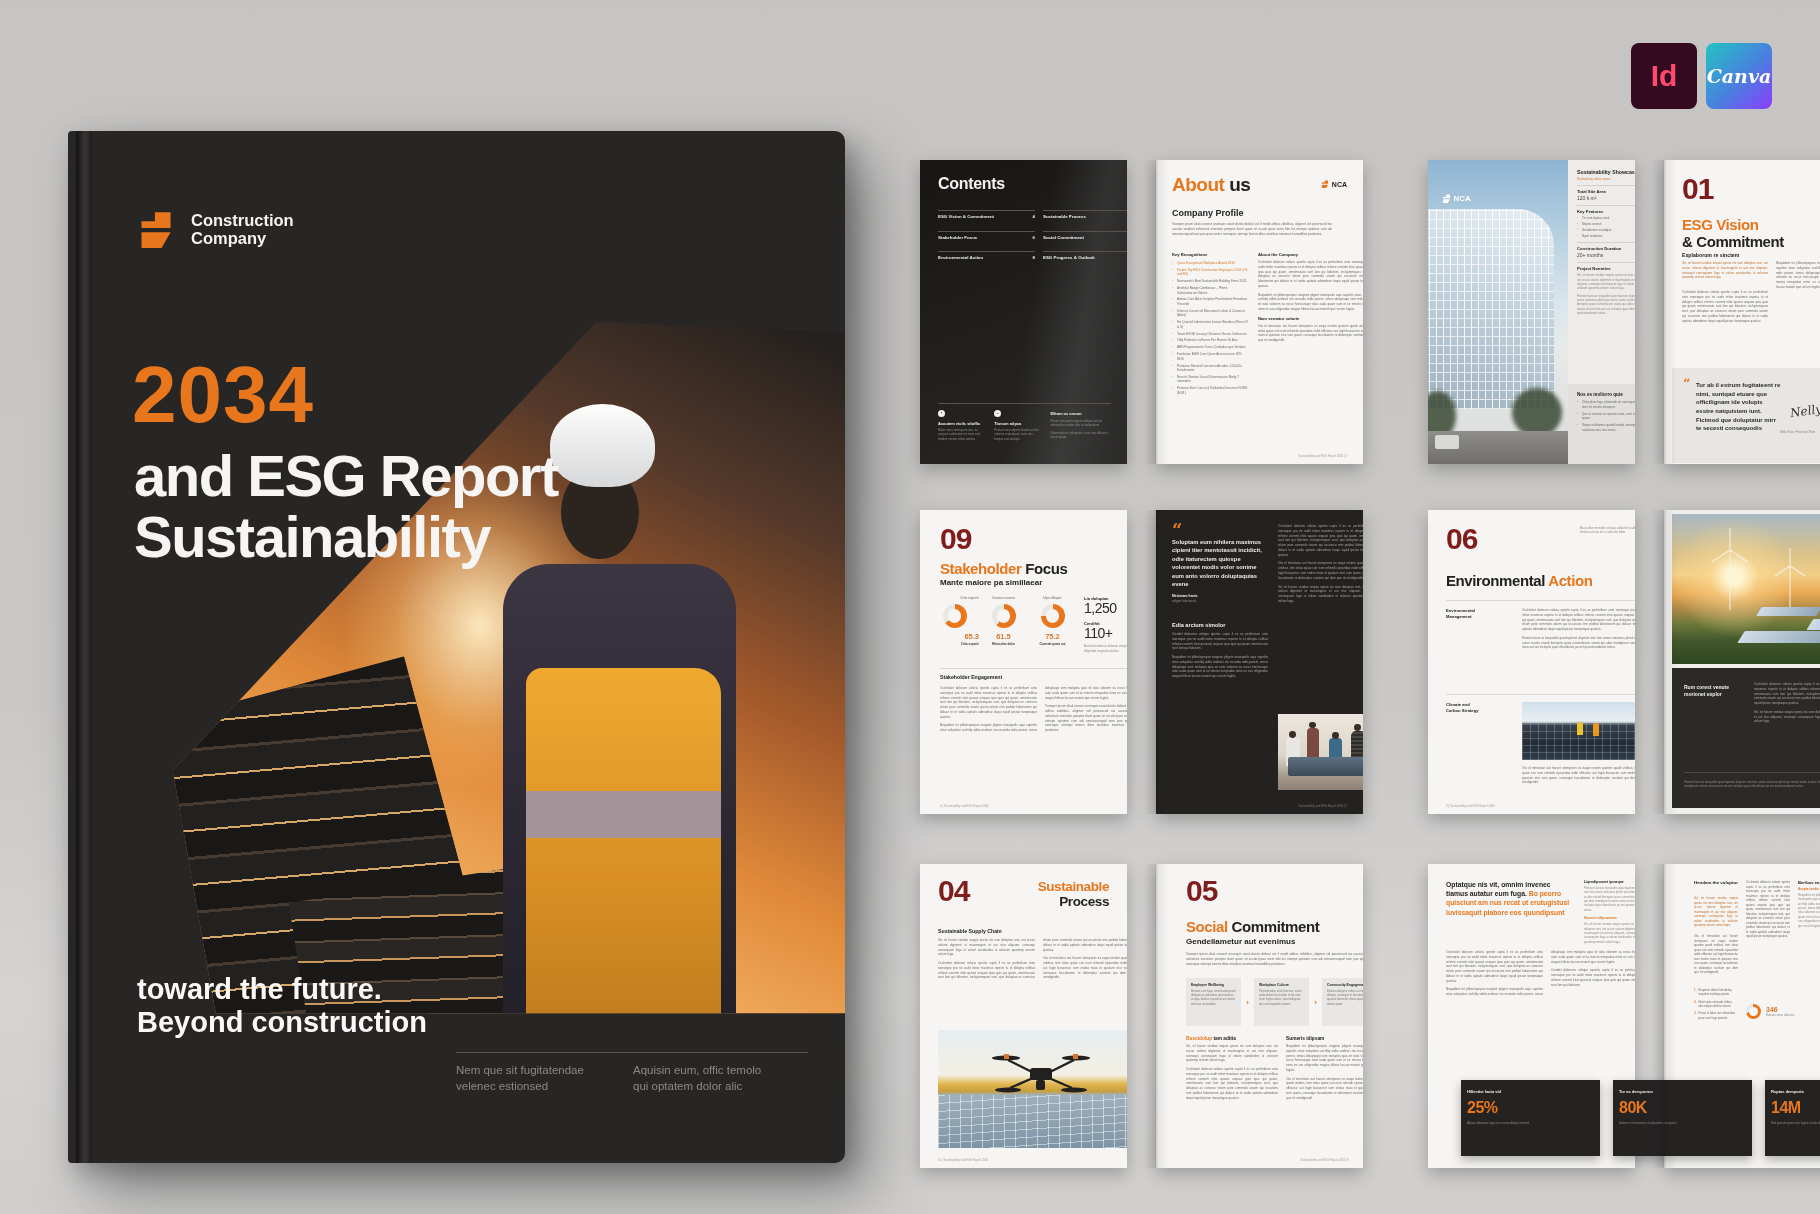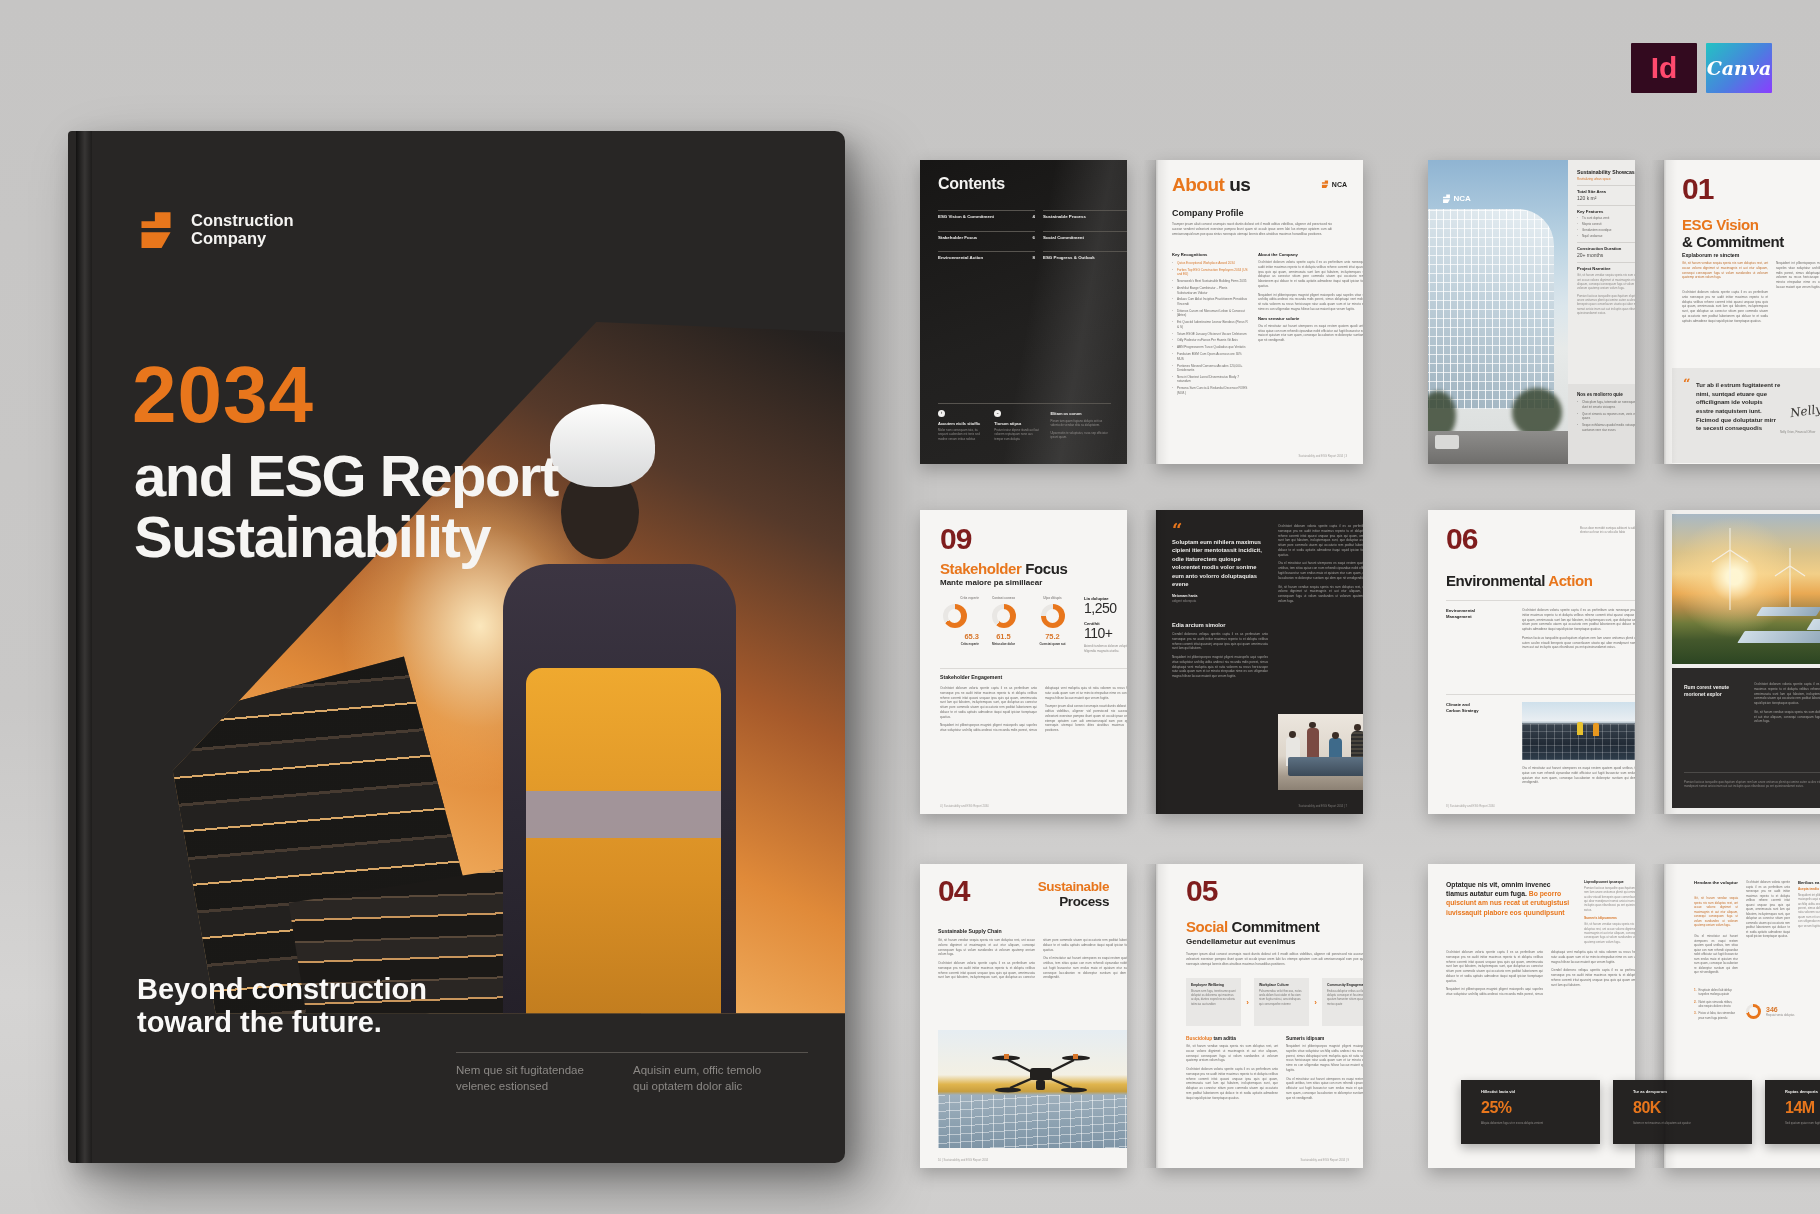--- a/index.html
+++ b/index.html
@@ -1,20 +1,20 @@
 <!DOCTYPE html>
 <html><head>
 <meta charset="utf-8">
 <style>
   html,body{margin:0;padding:0;background:#c9c8c7;font-family:"Liberation Sans",sans-serif;}
   .canvas{position:relative;width:1820px;height:1214px;overflow:hidden;
     background:linear-gradient(180deg,#c6c5c4 0%,#c9c8c7 58%,#d5d4d3 82%,#cfcecd 100%);}
   .abs{position:absolute;}
   
-  .badge{position:absolute;width:66px;height:50px;border-radius:1px;display:flex;align-items:center;justify-content:center;}
+  .badge{position:absolute;width:66px;height:66px;border-radius:8px;display:flex;align-items:center;justify-content:center;}
   .badge.id{background:#330a1f;color:#ff4a6e;font-size:30px;font-weight:700;}
   .badge.canva{background:linear-gradient(135deg,#23c3c3 0%,#4a7fdf 55%,#8b3dff 100%);color:#fff;
     font-family:"DejaVu Serif",serif;font-style:italic;font-weight:700;font-size:19px;}
   
   .book{position:absolute;left:68px;top:131px;width:777px;height:1032px;background:#282625;
     border-radius:4px 10px 10px 4px;box-shadow:26px 30px 60px rgba(0,0,0,.35),8px 10px 24px rgba(0,0,0,.25);overflow:hidden;}
   .book .spine{position:absolute;left:8px;top:0;bottom:0;width:16px;
     background:linear-gradient(90deg,rgba(0,0,0,.55),rgba(255,255,255,.07) 55%,rgba(0,0,0,.25));}
   .cover-photo{position:absolute;inset:0;clip-path:polygon(68% 18.5%,100% 19.5%,100% 85.5%,19% 85.5%,13.5% 62%);}
   .cp-sky{position:absolute;inset:0;background:linear-gradient(205deg,#141b28 0%,#25211f 16%,#55392a 30%,#a65a2b 44%,#e08a39 57%,#f3b263 70%,#f6c983 83%,#edb876 100%);}
@@ -91,21 +91,21 @@
   .sa{position:absolute;background:linear-gradient(100deg,#cfdde7,#8fa6b8);transform:skewX(-32deg);border-radius:1px;}
   .solar{background:linear-gradient(180deg,#cfe0eb 0%,#e9eef2 32%,#b8c4cc 36%,#39434e 38%,#222b36 72%,#2e3d4b 100%);}
   .solar .grid{position:absolute;left:0;bottom:0;width:100%;height:62%;
     background:repeating-linear-gradient(90deg,rgba(255,255,255,.22) 0 .8px,transparent .8px 8px),repeating-linear-gradient(0deg,rgba(255,255,255,.18) 0 .8px,transparent .8px 7px);}
   .solar .wk{position:absolute;width:6px;height:13px;border-radius:2px 2px 0 0;}
   .dronep{background:linear-gradient(180deg,#e6edf2 0%,#f3f0e4 38%,#e0b54e 46%,#c99f3e 52%,#9fb0bd 55%,#7e95a6 100%);}
   .dronep .grid{position:absolute;left:0;bottom:0;width:100%;height:45%;
     background:repeating-linear-gradient(90deg,rgba(255,255,255,.5) 0 1px,transparent 1px 11px),repeating-linear-gradient(176deg,rgba(255,255,255,.45) 0 1px,transparent 1px 8px);}
   
   .kpi-v{font-size:14px;color:#2b2a29;letter-spacing:-.5px;line-height:1.05;}
-  .stat-box{position:absolute;top:216px;width:139px;height:64px;background:#252322;padding:9px 20px;box-sizing:border-box;box-shadow:0 4px 10px rgba(0,0,0,.3);}
+  .stat-box{position:absolute;top:216px;width:139px;height:76px;background:#252322;padding:9px 6px;box-sizing:border-box;box-shadow:0 4px 10px rgba(0,0,0,.3);}
   .stat-box .sl{font-size:4px;font-weight:700;color:#f2f1ef;}
   .stat-box .sv{font-size:16px;font-weight:700;color:#e8761c;margin-top:5px;letter-spacing:-.5px;}
   .stat-box .sn{font-size:2.8px;color:#8f8c8a;margin-top:4px;line-height:1.45;}
   .sbox{position:relative;width:55px;height:48px;background:#e8e7e5;padding:5px;box-sizing:border-box;}
   .sbox .arr{position:absolute;right:-8px;top:20px;font-size:8px;font-weight:700;color:#e8761c;}
   .sbox:last-child .arr{display:none;}
   .qpanel{position:absolute;left:8px;right:0;top:208px;height:95px;background:#e7e6e4;}
   .sig{font-family:"DejaVu Serif",serif;font-style:italic;font-size:12px;color:#3a3835;transform:rotate(-8deg);}
 </style>
 </head>
@@ -145,22 +145,22 @@
       </div>
     </div>
 
     <div class="cv-year">2034</div>
     <div class="cv-title">
       <div>and ESG Report</div>
       <div>Sustainability</div>
     </div>
 
     <div class="cv-tag">
+      <div>toward the future.</div>
       <div>Beyond construction</div>
-      <div>toward the future.</div>
     </div>
     <div class="cv-rule"></div>
     <div class="cv-foot" style="left:388px;">
       <div>Nem que sit fugitatendae</div>
       <div>velenec estionsed</div>
     </div>
     <div class="cv-foot" style="left:565px;">
       <div>Aquisin eum, offic temolo</div>
       <div>qui optatem dolor alic</div>
     </div>

